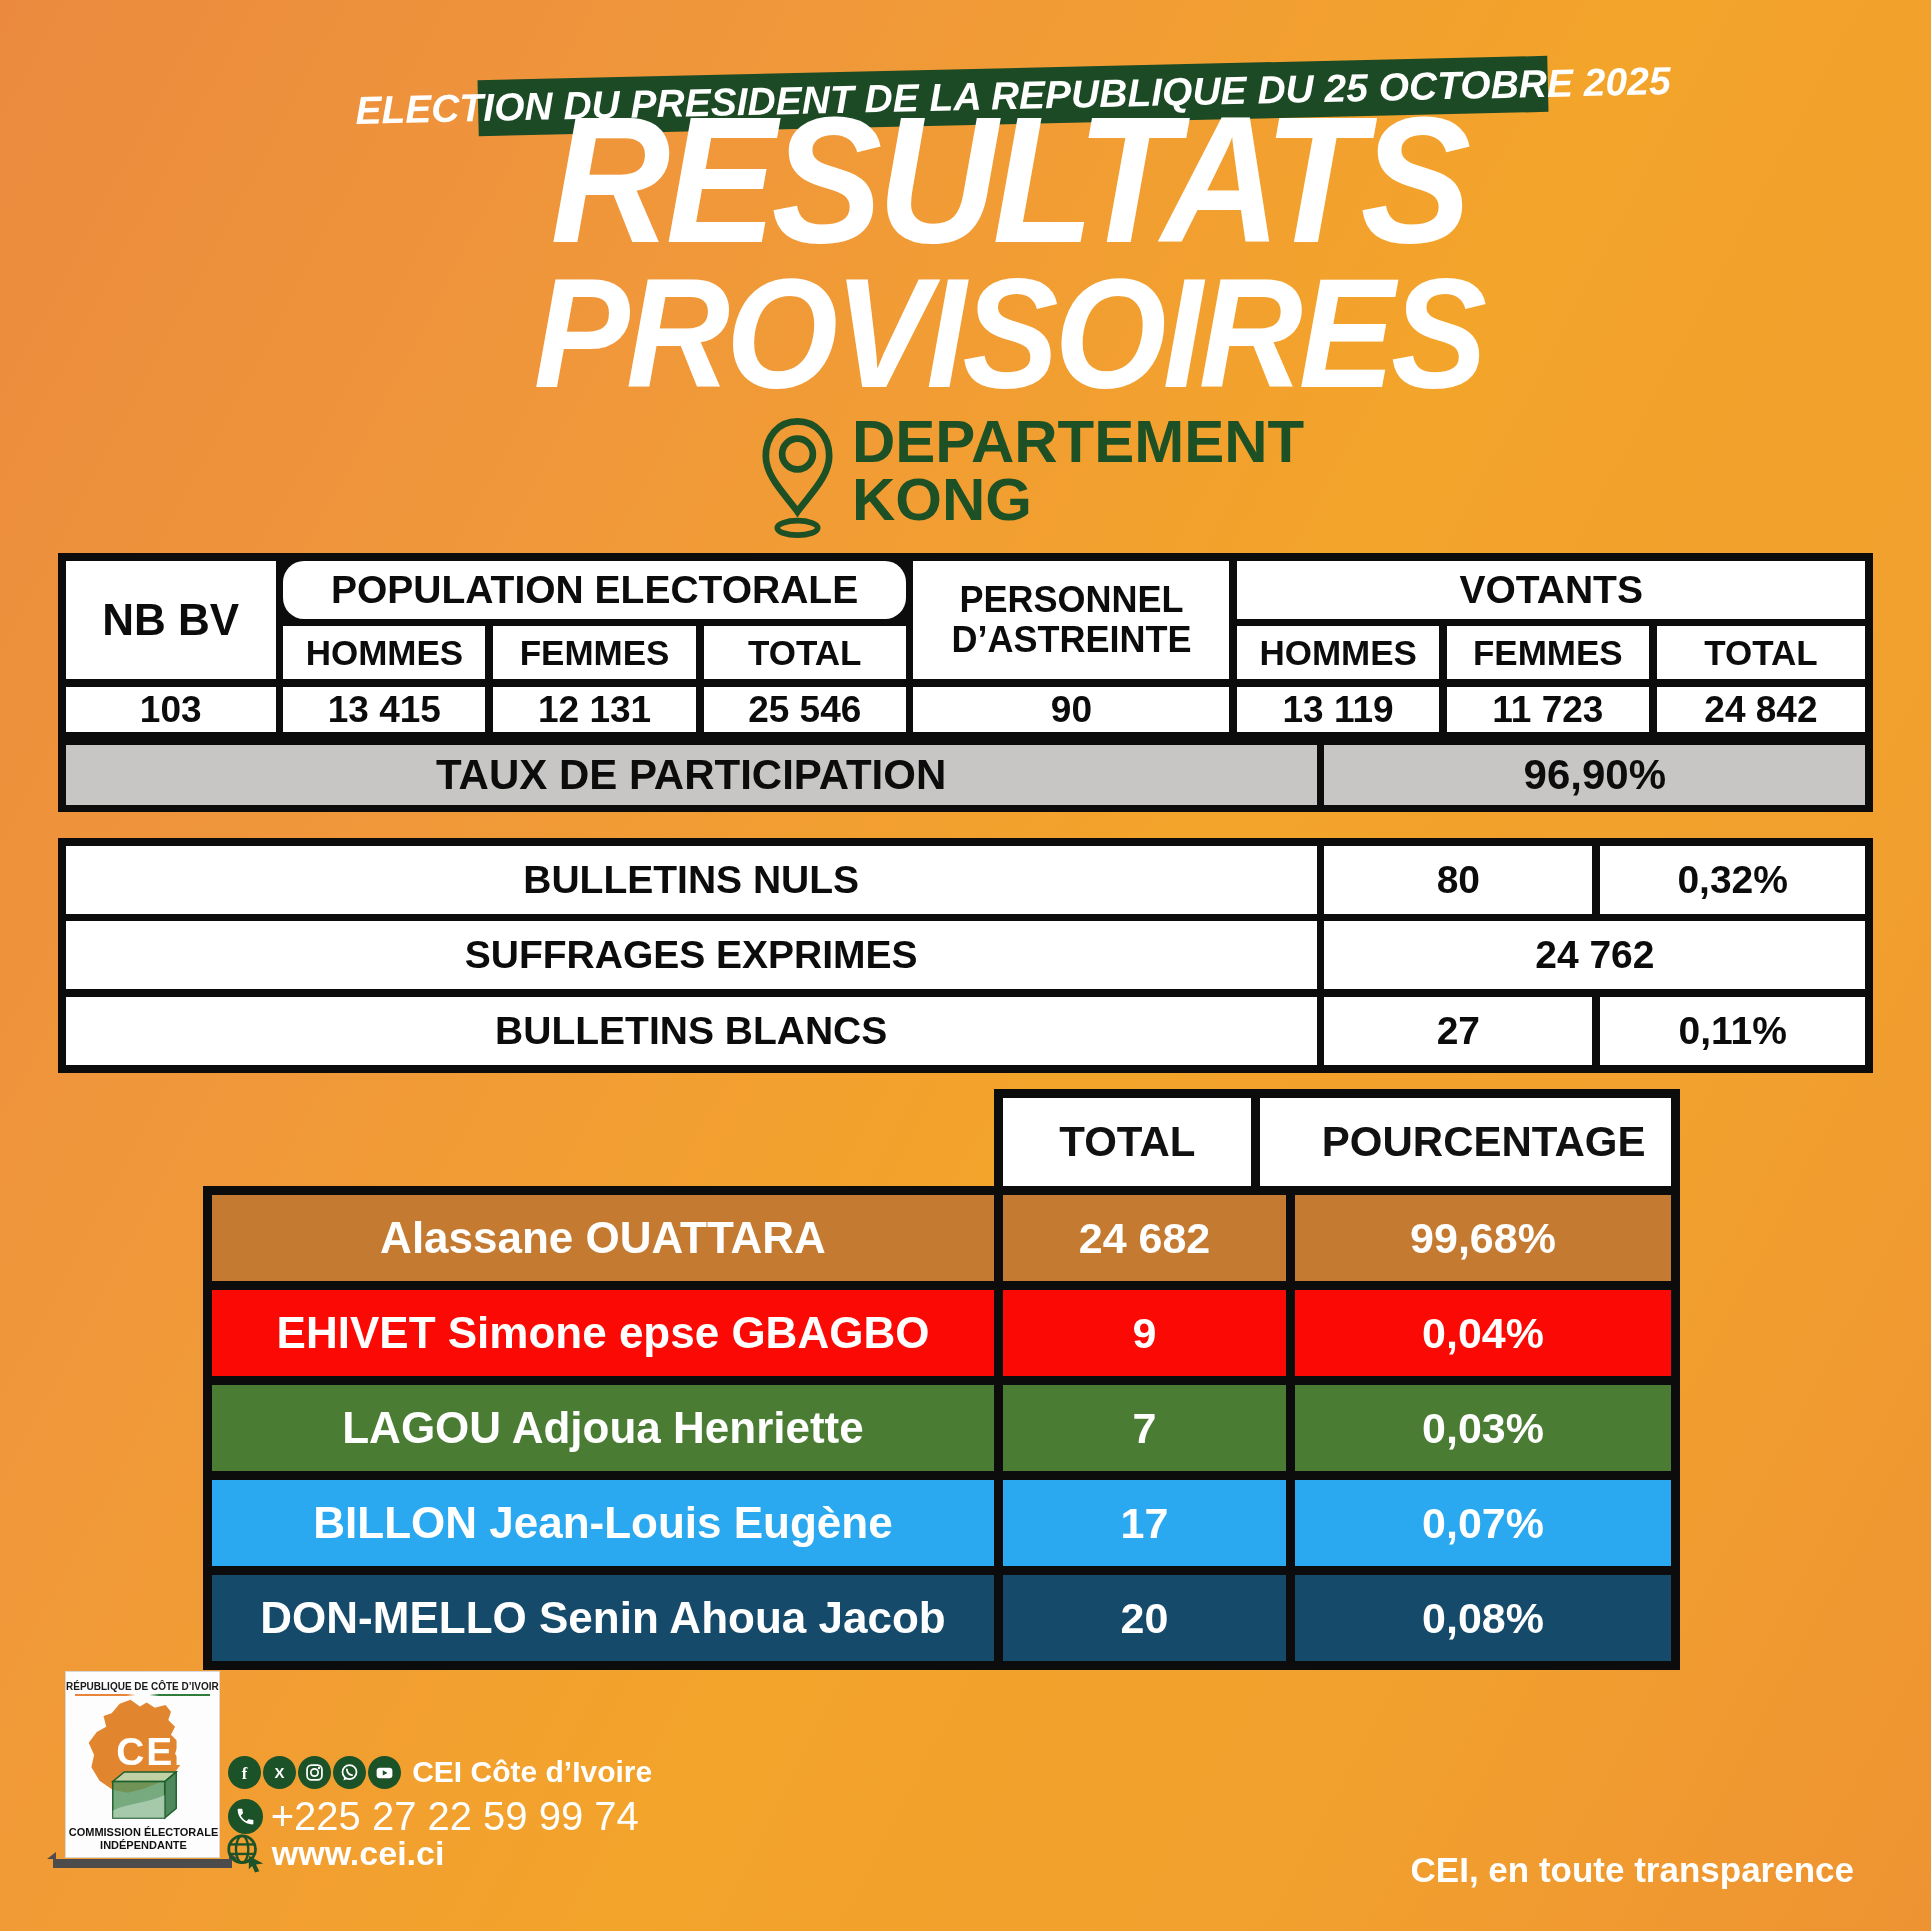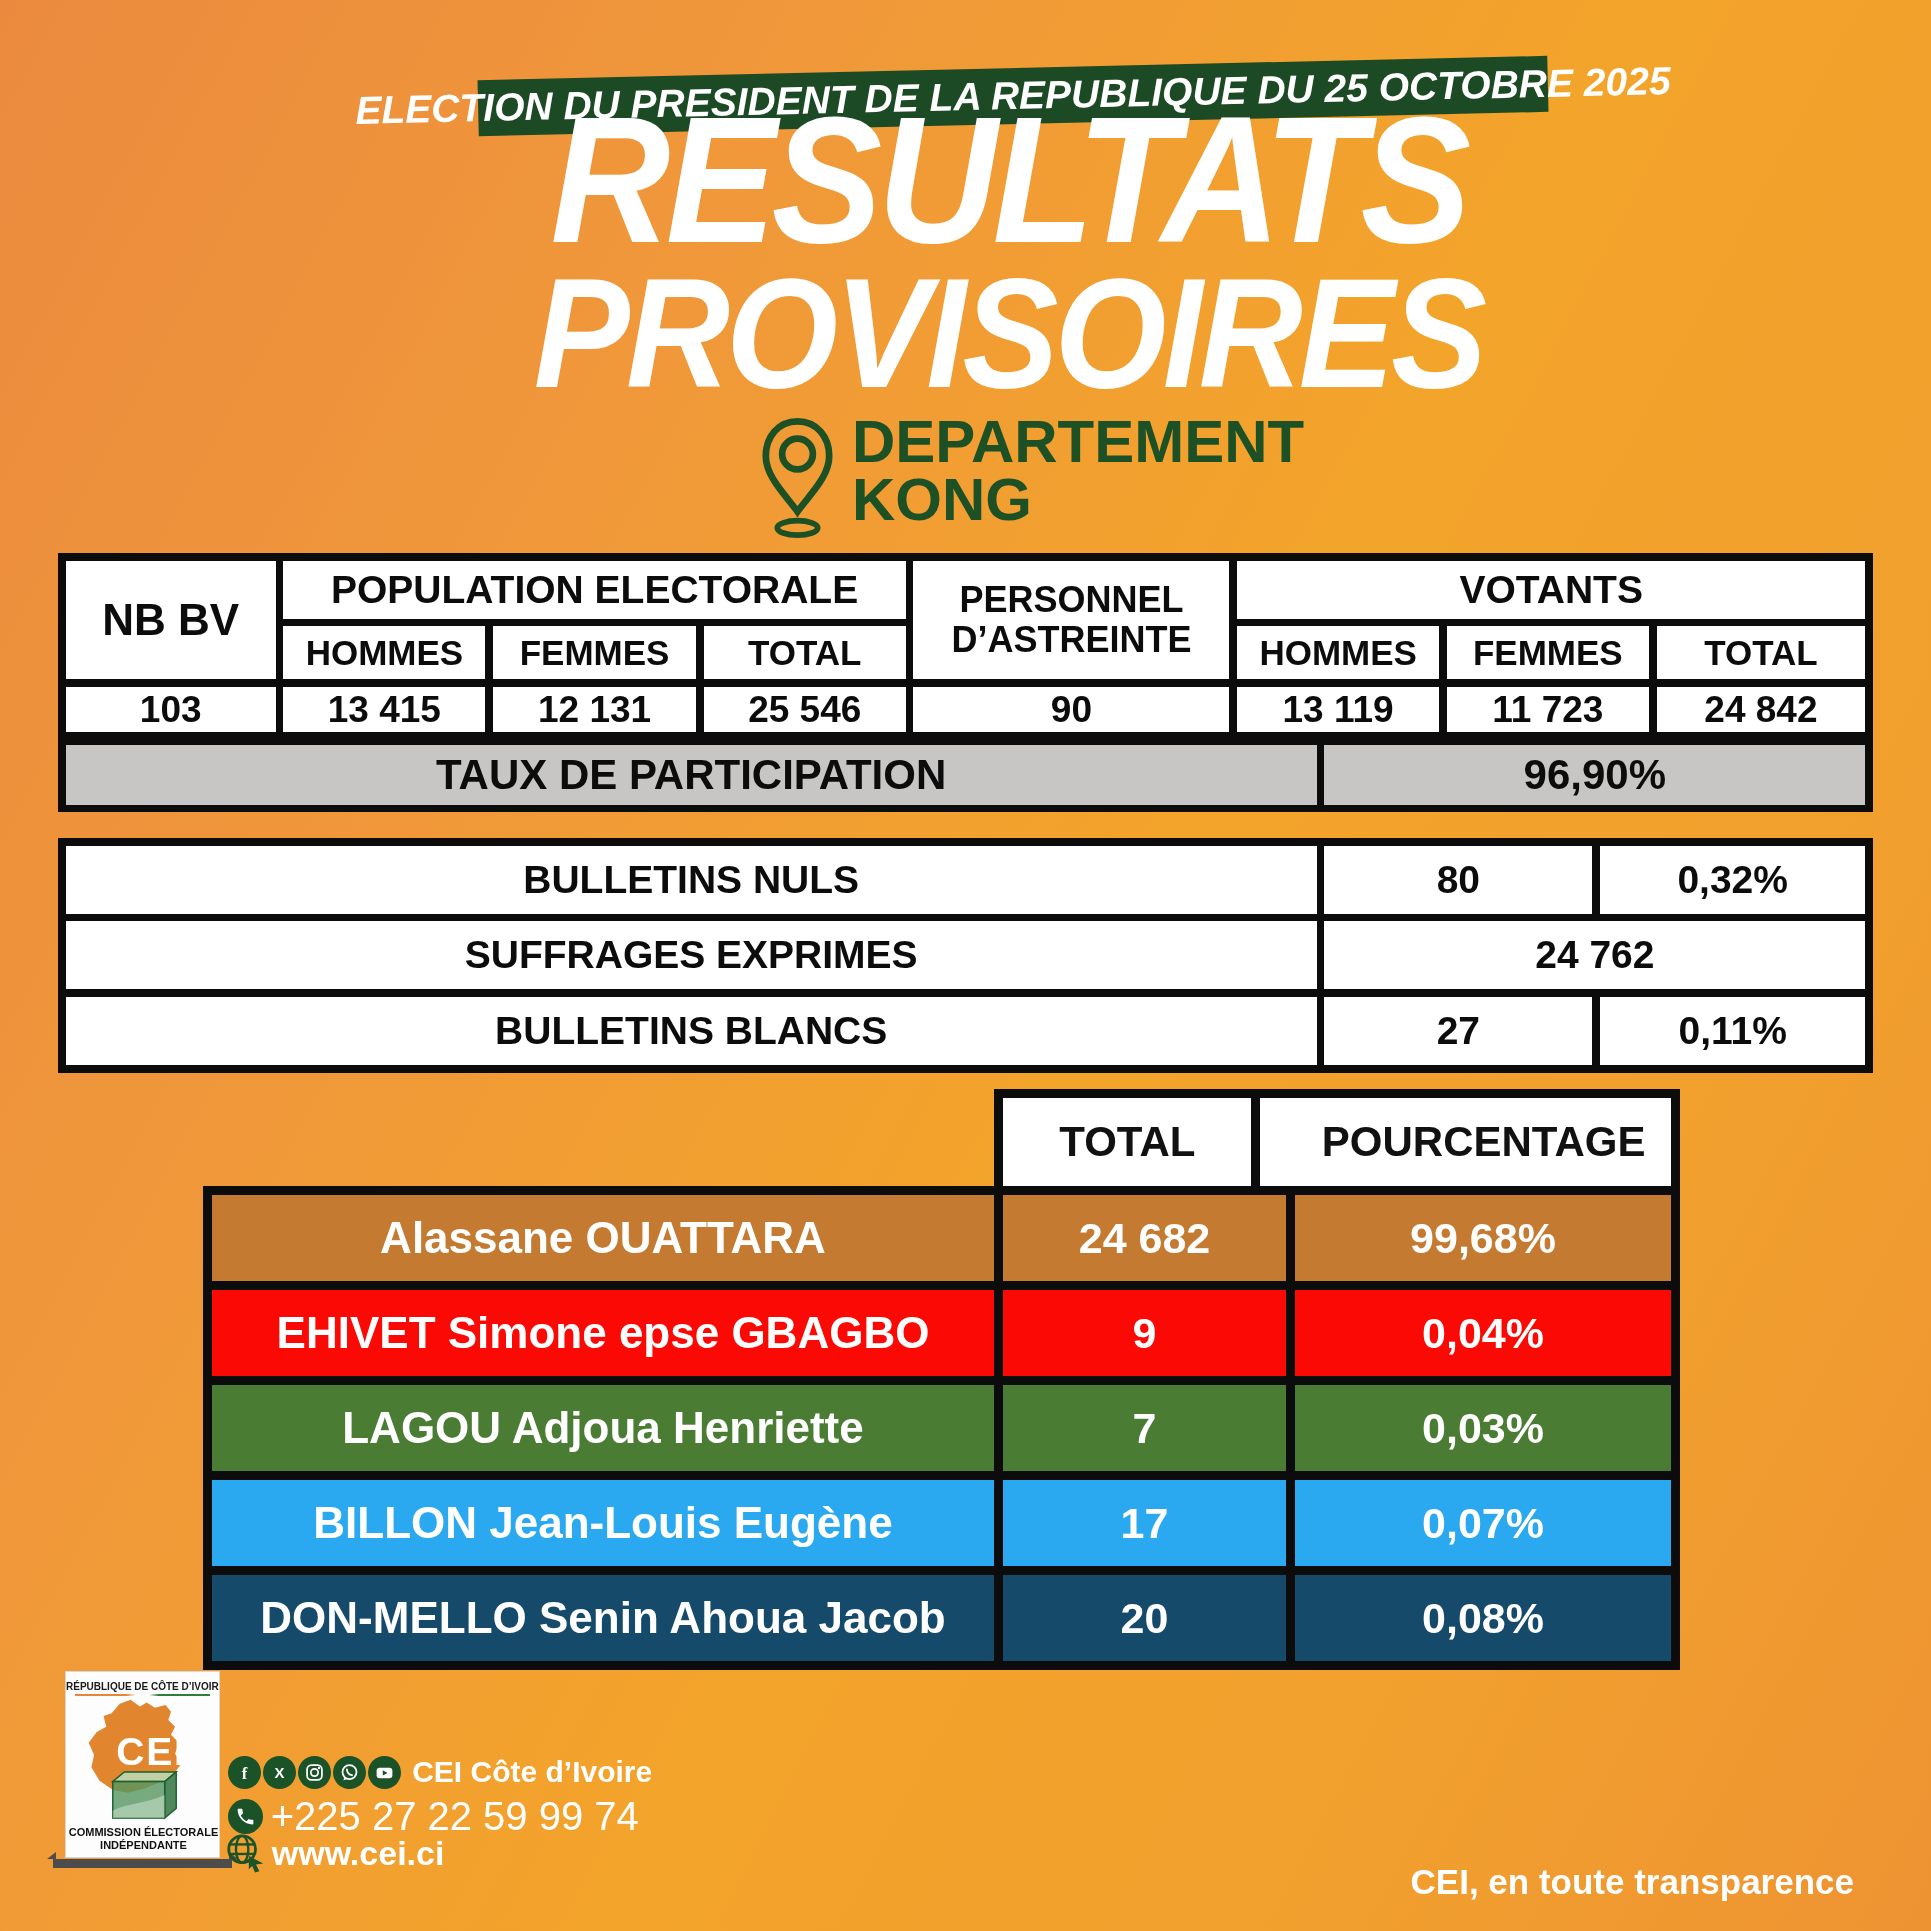--- a/index.html
+++ b/index.html
@@ -26,21 +26,21 @@
   .t1{top:93px;font-size:166px;line-height:162px;letter-spacing:-4.8px;transform:translateX(43px) scaleY(1.08);transform-origin:center top;}
   .t2{top:257px;font-size:144px;line-height:141px;letter-spacing:-3.9px;transform:translateX(43px) scaleY(1.08);transform-origin:center top;}
   
   .pin{position:absolute;left:761px;top:415px;}
   .dept{position:absolute;left:852px;top:413px;color:#1d5125;font-weight:700;line-height:58px;font-size:60px;letter-spacing:0px;}
   
   .blkgrid{position:absolute;background:#0c0c0c;display:grid;gap:7.7px;padding:7.7px;}
   .cell{background:#fff;display:flex;align-items:center;justify-content:center;text-align:center;font-weight:700;color:#0c0c0c;}
   .stats{left:58px;top:553px;width:1815px;grid-template-columns:210px 202px 203px 202px 316px 202px 202px 1fr;grid-template-rows:58px 53px 45px;}
   .nbbv{grid-column:1;grid-row:1/3;font-size:44px;}
-  .pop{grid-column:2/5;font-size:39px;}
+  .pop{grid-column:2/5;font-size:39px;border-radius:21px;}
   .pers{grid-column:5;grid-row:1/3;font-size:36px;line-height:40px;}
   .vot{grid-column:6/9;font-size:39px;}
   .sub{font-size:35px;}
   .val{font-size:37px;}
   .taux{left:58px;top:737px;width:1815px;grid-template-columns:1251px 1fr;grid-template-rows:60px;}
   .taux .cell{background:#c7c6c4;font-size:42px;}
   .ballots{left:58px;top:838px;width:1815px;grid-template-columns:1251px 268px 1fr;grid-template-rows:68px 68px 68px;}
   .ballots .cell{font-size:39px;}
   .bspan{grid-column:2/4;}
   
@@ -73,21 +73,21 @@
   .logo-base:after{right:-5.8px;border-right:9.7px solid transparent;}
   
   .social-row{position:absolute;left:228px;top:1755px;display:flex;align-items:center;}
   .sicon{width:33px;height:33px;border-radius:50%;background:#1c5228;margin-right:1.9px;display:flex;align-items:center;justify-content:center;}
   .handle{margin-left:9.7px;color:#fff;font-weight:700;font-size:30px;white-space:nowrap;}
   .phone-row{position:absolute;left:228px;top:1794px;display:flex;align-items:center;}
   .picon{width:35px;height:35px;border-radius:50%;background:#1c5228;display:flex;align-items:center;justify-content:center;}
   .phone-text{margin-left:7.7px;color:#fff;font-weight:400;font-size:40px;white-space:nowrap;}
   .web-row{position:absolute;left:224px;top:1831px;display:flex;align-items:center;}
   .web-text{margin-left:5.8px;color:#fff;font-weight:700;font-size:34px;white-space:nowrap;}
-  .slogan{position:absolute;right:77px;top:1850px;color:#fff;font-weight:700;font-size:35px;white-space:nowrap;margin-top:12px;}
+  .slogan{position:absolute;right:77px;top:1850px;color:#fff;font-weight:700;font-size:35px;white-space:nowrap;}
 </style>
 </head>
 <body>
 
 <div id="poster">
 
   <div class="banner">
     <span>ELECTION DU PRESIDENT DE LA REPUBLIQUE DU 25 OCTOBRE 2025</span>
   </div>
 

